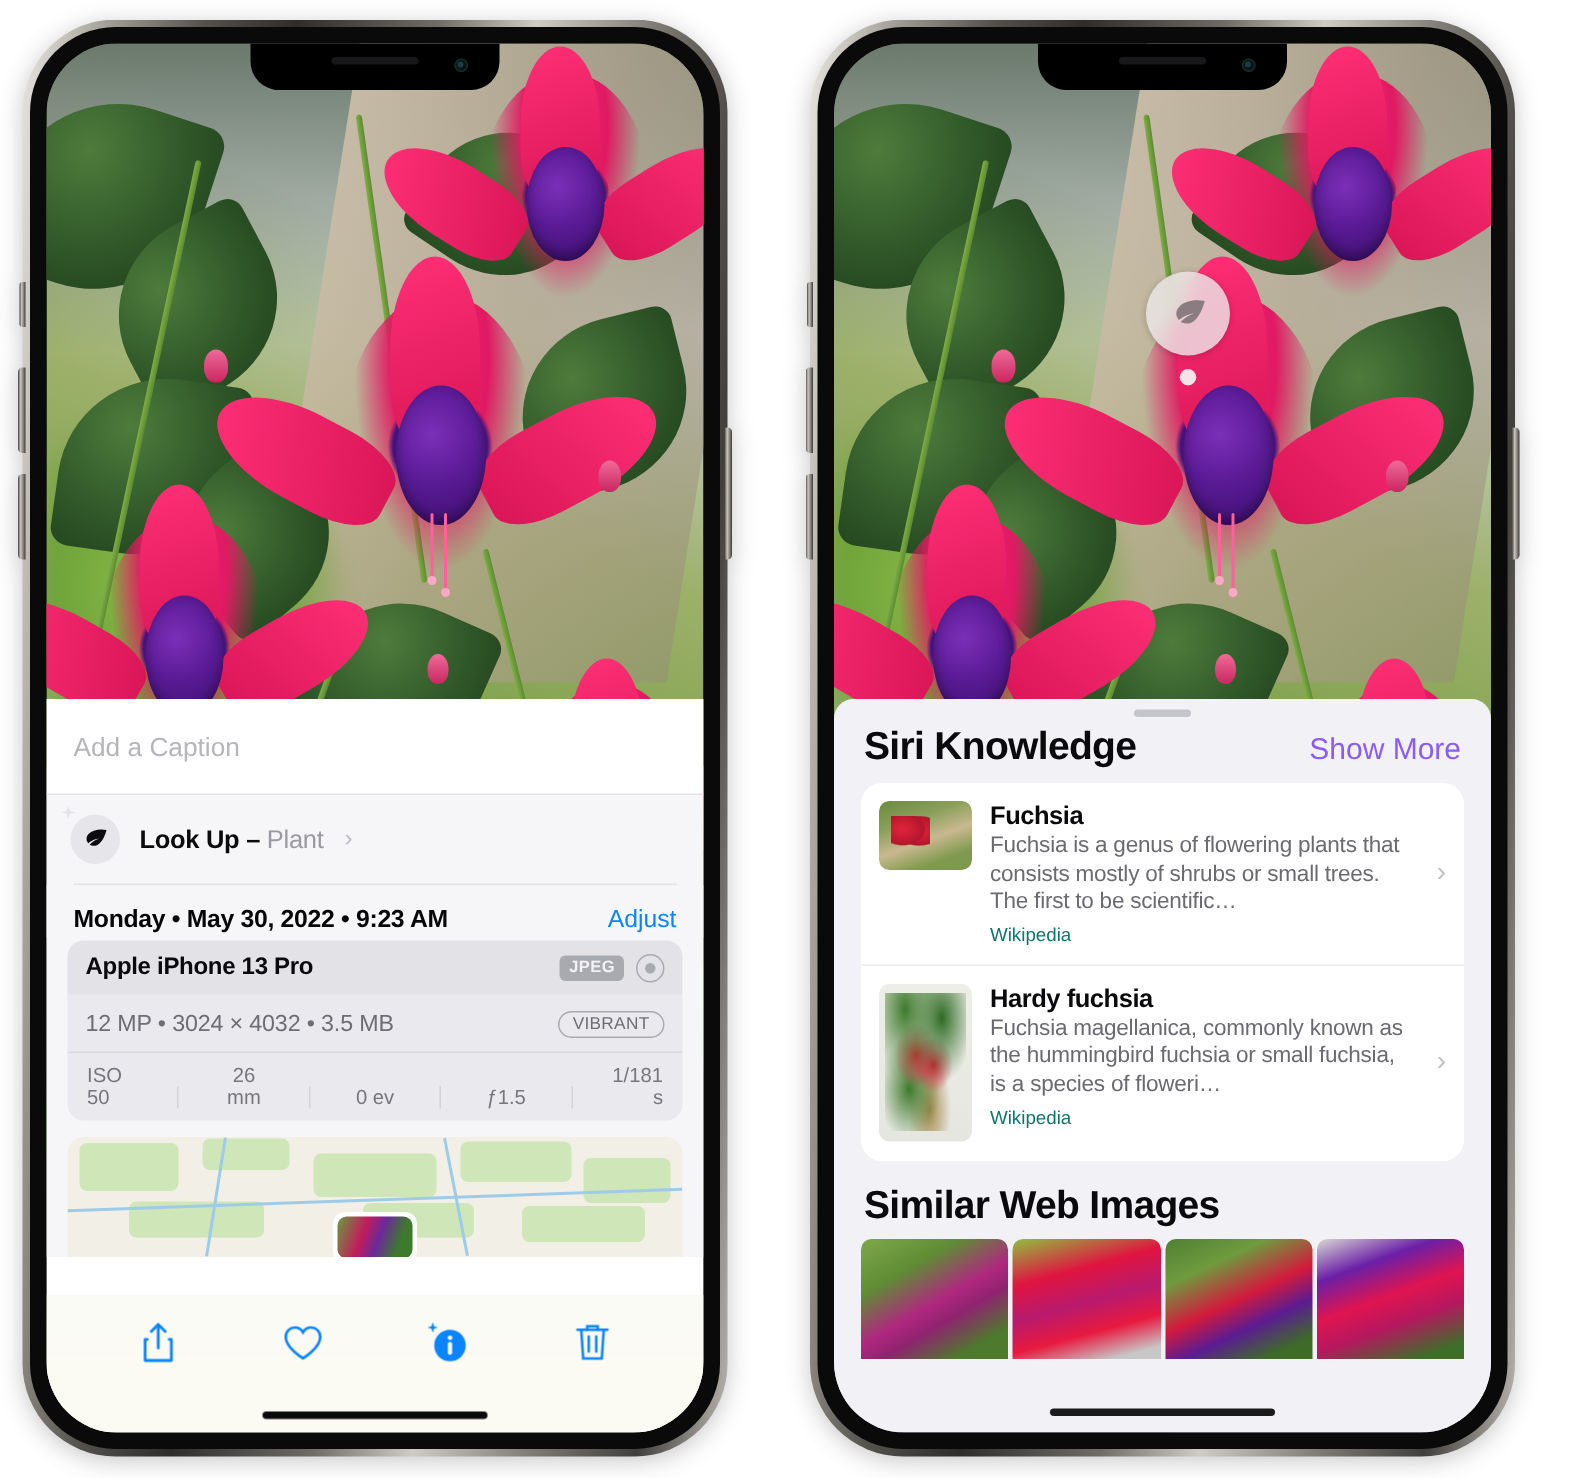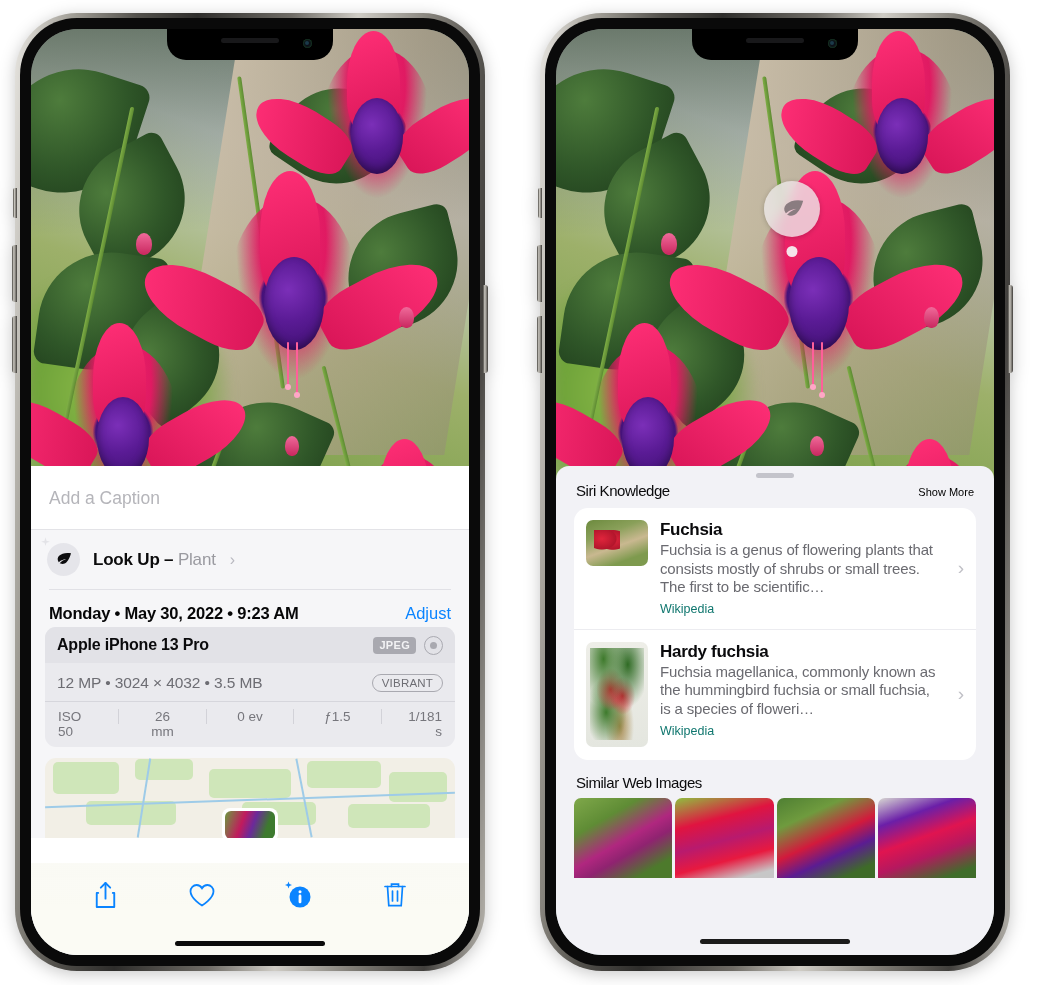--- a/index.html
+++ b/index.html
@@ -190,21 +190,21 @@
   .hdr-ic i{ width:7px;height:7px;border-radius:50%;background:#a9a9b0; display:block;}
   .cam-body{ padding:8px 12px 9px 12px; }
   .cam-line1{ font-size:15.5px; color:#6d6d73; letter-spacing:-.1px;}
   .cam-line2{ display:flex; align-items:center; justify-content:space-between; margin-top:3px;}
   .cam-line2 span.txt{ font-size:15.5px; color:#6d6d73; letter-spacing:-.1px;}
   .tag-vibrant{
     border:1px solid #a9a9b0; color:#6d6d73; font-size:11.5px;
     padding:2px 9px; border-radius:9px; letter-spacing:.2px;
   }
   .exif{
-    display:flex; align-items:flex-start; border-top:0.6px solid #d6d6dc;
+    display:flex; align-items:flex-end; border-top:0.6px solid #d6d6dc;
     padding: 7px 10px 8px 10px;
     gap: 26px;
   }
   .exif .cell{ flex:1; text-align:center; font-size:13.5px; color:#76767c;}
   .exif .cell:first-child{ text-align:left; padding-left:3px;}
   .exif .cell:last-child{ text-align:right; padding-right:3px;}
   .exif .div{ width:1px; height:15px; background:#d2d2d8;}
 
   
   .map-prev{
@@ -267,22 +267,22 @@
   .close-btn{
     position:absolute; right:17px; top:3px;
     width:31px; height:31px; border-radius:50%;
     background:#e0e0e6; display:flex; align-items:center; justify-content:center;
     color:#7b7b82;
   }
   .sec-head{
     display:flex; align-items:baseline; justify-content:space-between;
     padding: 4px 20px 9px 20px;
   }
-  .sec-title{ font-size:15px; font-weight:400; color:#0a0a0c; letter-spacing:-.45px;}
-  .sec-more{ font-size:11px; color:#000000;margin-left:12px; }
+  .sec-title{ font-size:26px; font-weight:700; color:#0a0a0c; letter-spacing:-.45px;}
+  .sec-more{ font-size:20px; color:#8b5cf6;margin-left:12px; }
   .card{
     margin: 0 18px; background:#fff; border-radius:14px; overflow:hidden;
   }
   .kitem{ display:flex; gap:12px; padding: 12px 12px 13px 12px; align-items:flex-start;}
   .kitem + .kitem{ border-top:0.6px solid #ececf0; margin-left:0;}
   .kthumb{ width:62px; flex:0 0 62px; border-radius:7px; overflow:hidden; }
   .kthumb.a{ height:46px; background:
       linear-gradient(160deg,#6c8a3e 0%,#8aa05a 30%,#c9b890 55%,#7e9a4e 80%);}
   .kthumb.a::after{content:"";display:block;position:relative;top:10px;left:8px;width:26px;height:22px;
       background: radial-gradient(ellipse at 30% 40%,#e0253c 0%,#b3162c 55%,rgba(179,22,44,0) 60%),

